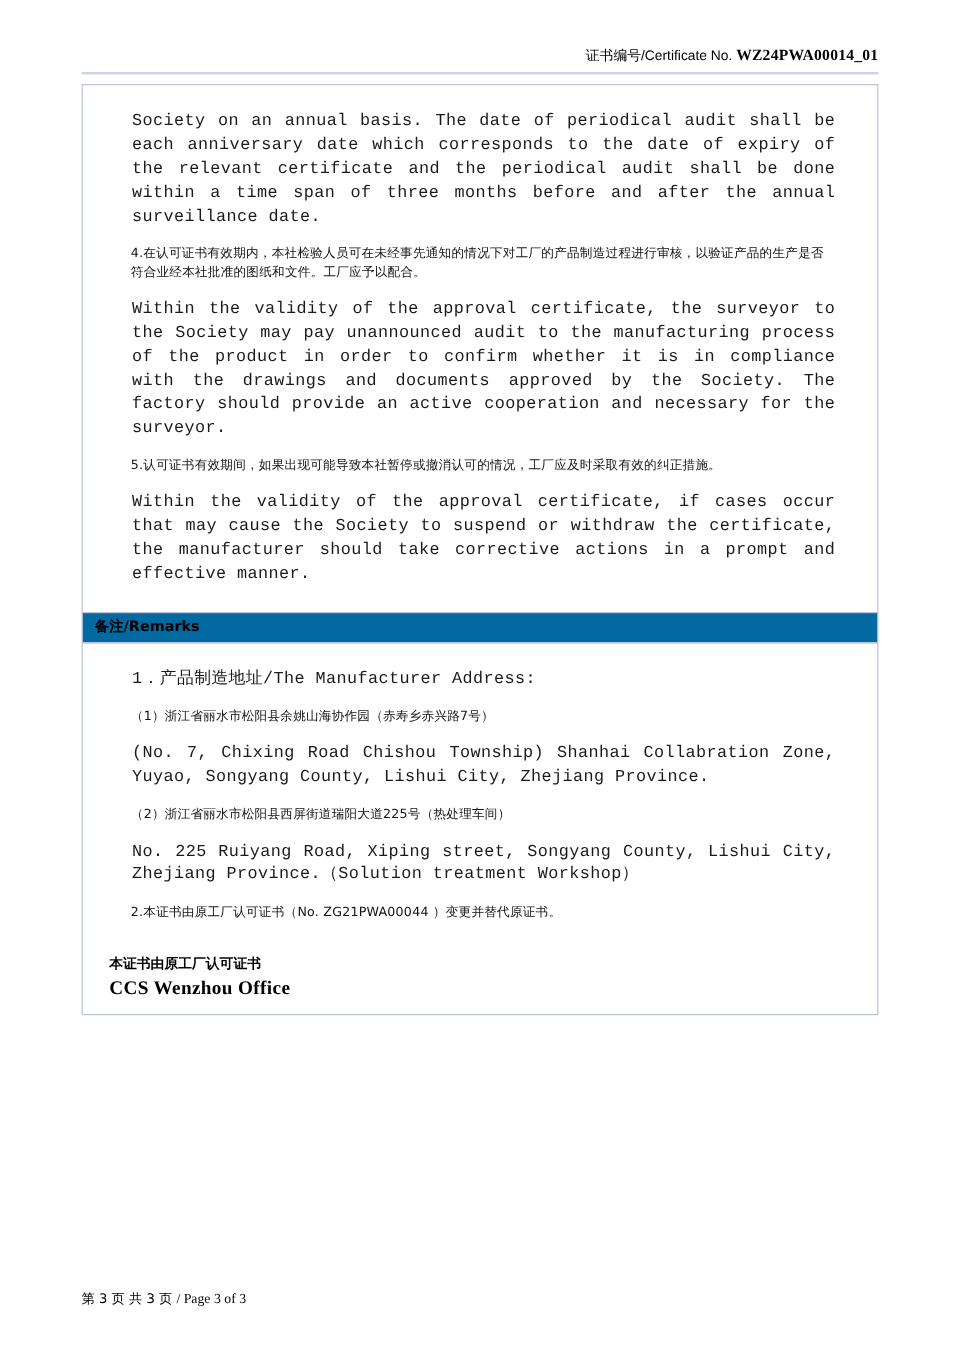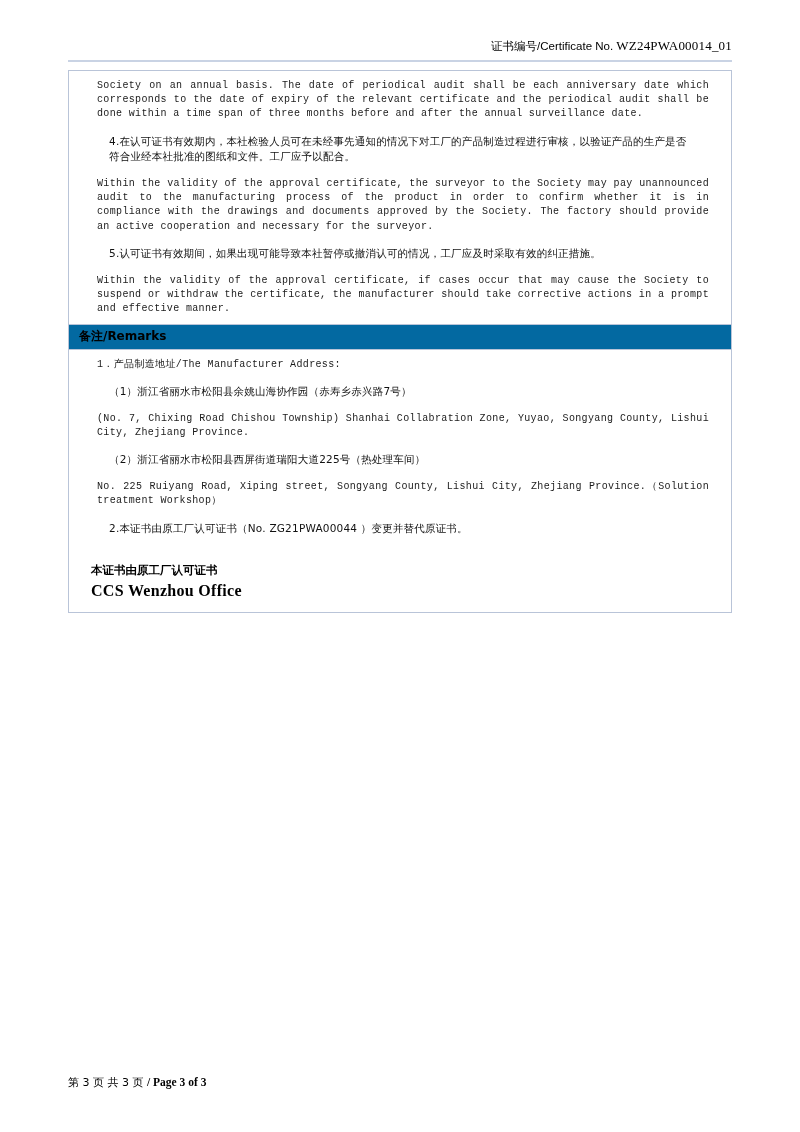--- a/index.html
+++ b/index.html
@@ -29,21 +29,21 @@
     font-family: "Liberation Sans", sans-serif;
     font-size: 11.5px;
     white-space: nowrap;
   }
   .header .cert-label {
     font-family: "Liberation Sans", sans-serif;
     font-size: 11.5px;
   }
   .header .cert-no {
     font-family: "Liberation Serif", serif;
-    font-weight: normal;
+    font-weight: bold;
     font-size: 13px;
     letter-spacing: 0.2px;
     margin-top: 21px;
   }
   .header-rule {
     position: absolute;
     top: 60px;
     left: 68px;
     right: 68px;
     height: 2px;
@@ -59,23 +59,23 @@
     border: 1px solid #b9c4d8;
     box-sizing: border-box;
     min-height: 370px;
   }
 
   .para-block {
     padding: 8px 22px 8px 28px;
   }
 
   p.mono {
-    margin: 0;
+    margin: 13px;
     font-family: "Liberation Mono", monospace;
-    font-size: 10px;
+    font-size: 14px;
     line-height: 1.42;
     letter-spacing: 0.35px;
     text-align: justify;
     color: #1a1a1a;
   }
   p.cn {
     margin: 12px;
     font-family: "DejaVu Sans", sans-serif;
     font-size: 10.5px;
     line-height: 1.5;
@@ -117,21 +117,21 @@
   .footer {
     position: absolute;
     bottom: 42px;
     left: 68px;
     right: 68px;
     font-family: "DejaVu Sans", sans-serif;
     font-size: 11px;
   }
   .footer .en {
     font-family: "Liberation Serif", serif;
-    font-weight: bold;
+    font-weight: normal;
     font-size: 11.5px;
   }
 
   .nowrap { white-space: nowrap; }
 </style>
 </head>
 <body>
 
 <div class="page">
 

